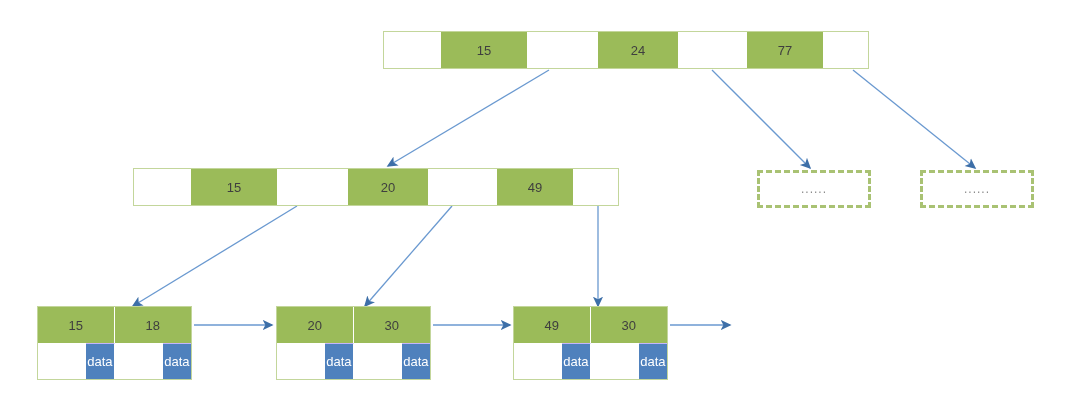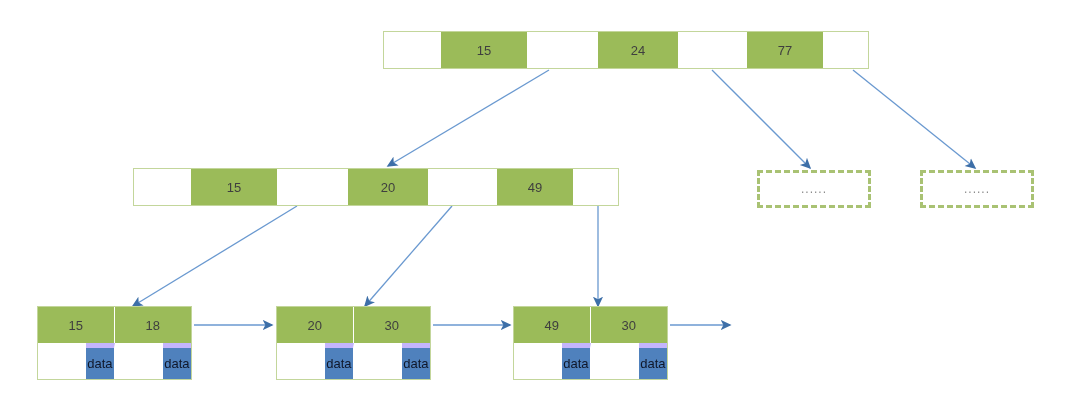--- a/index.html
+++ b/index.html
@@ -85,23 +85,23 @@
     color: #3f3f3f;
     height: 100%;
   }
   .leaf-cell.key {
     background: #9bbb59;
     border-right: 1px solid #ffffff;
   }
   .leaf-cell.key:last-child { border-right: none; }
   .leaf-cell.data {
     background: #4f81bd;
-    color: #0f172a;
+    color: #ffffff;
     border-right: 1px solid #ffffff;
-    border-top: 5px solid #c4b5fd;
+    border-top: 1px solid #c4b5fd;
     margin-left: 48px;
   }
   .leaf-cell.data:last-child { border-right: none; }
 </style>
 </head>
 <body>
 
 <div id="canvas">
 
   <svg class="svg-layer" viewBox="0 0 1080 417" xmlns="http://www.w3.org/2000/svg">

